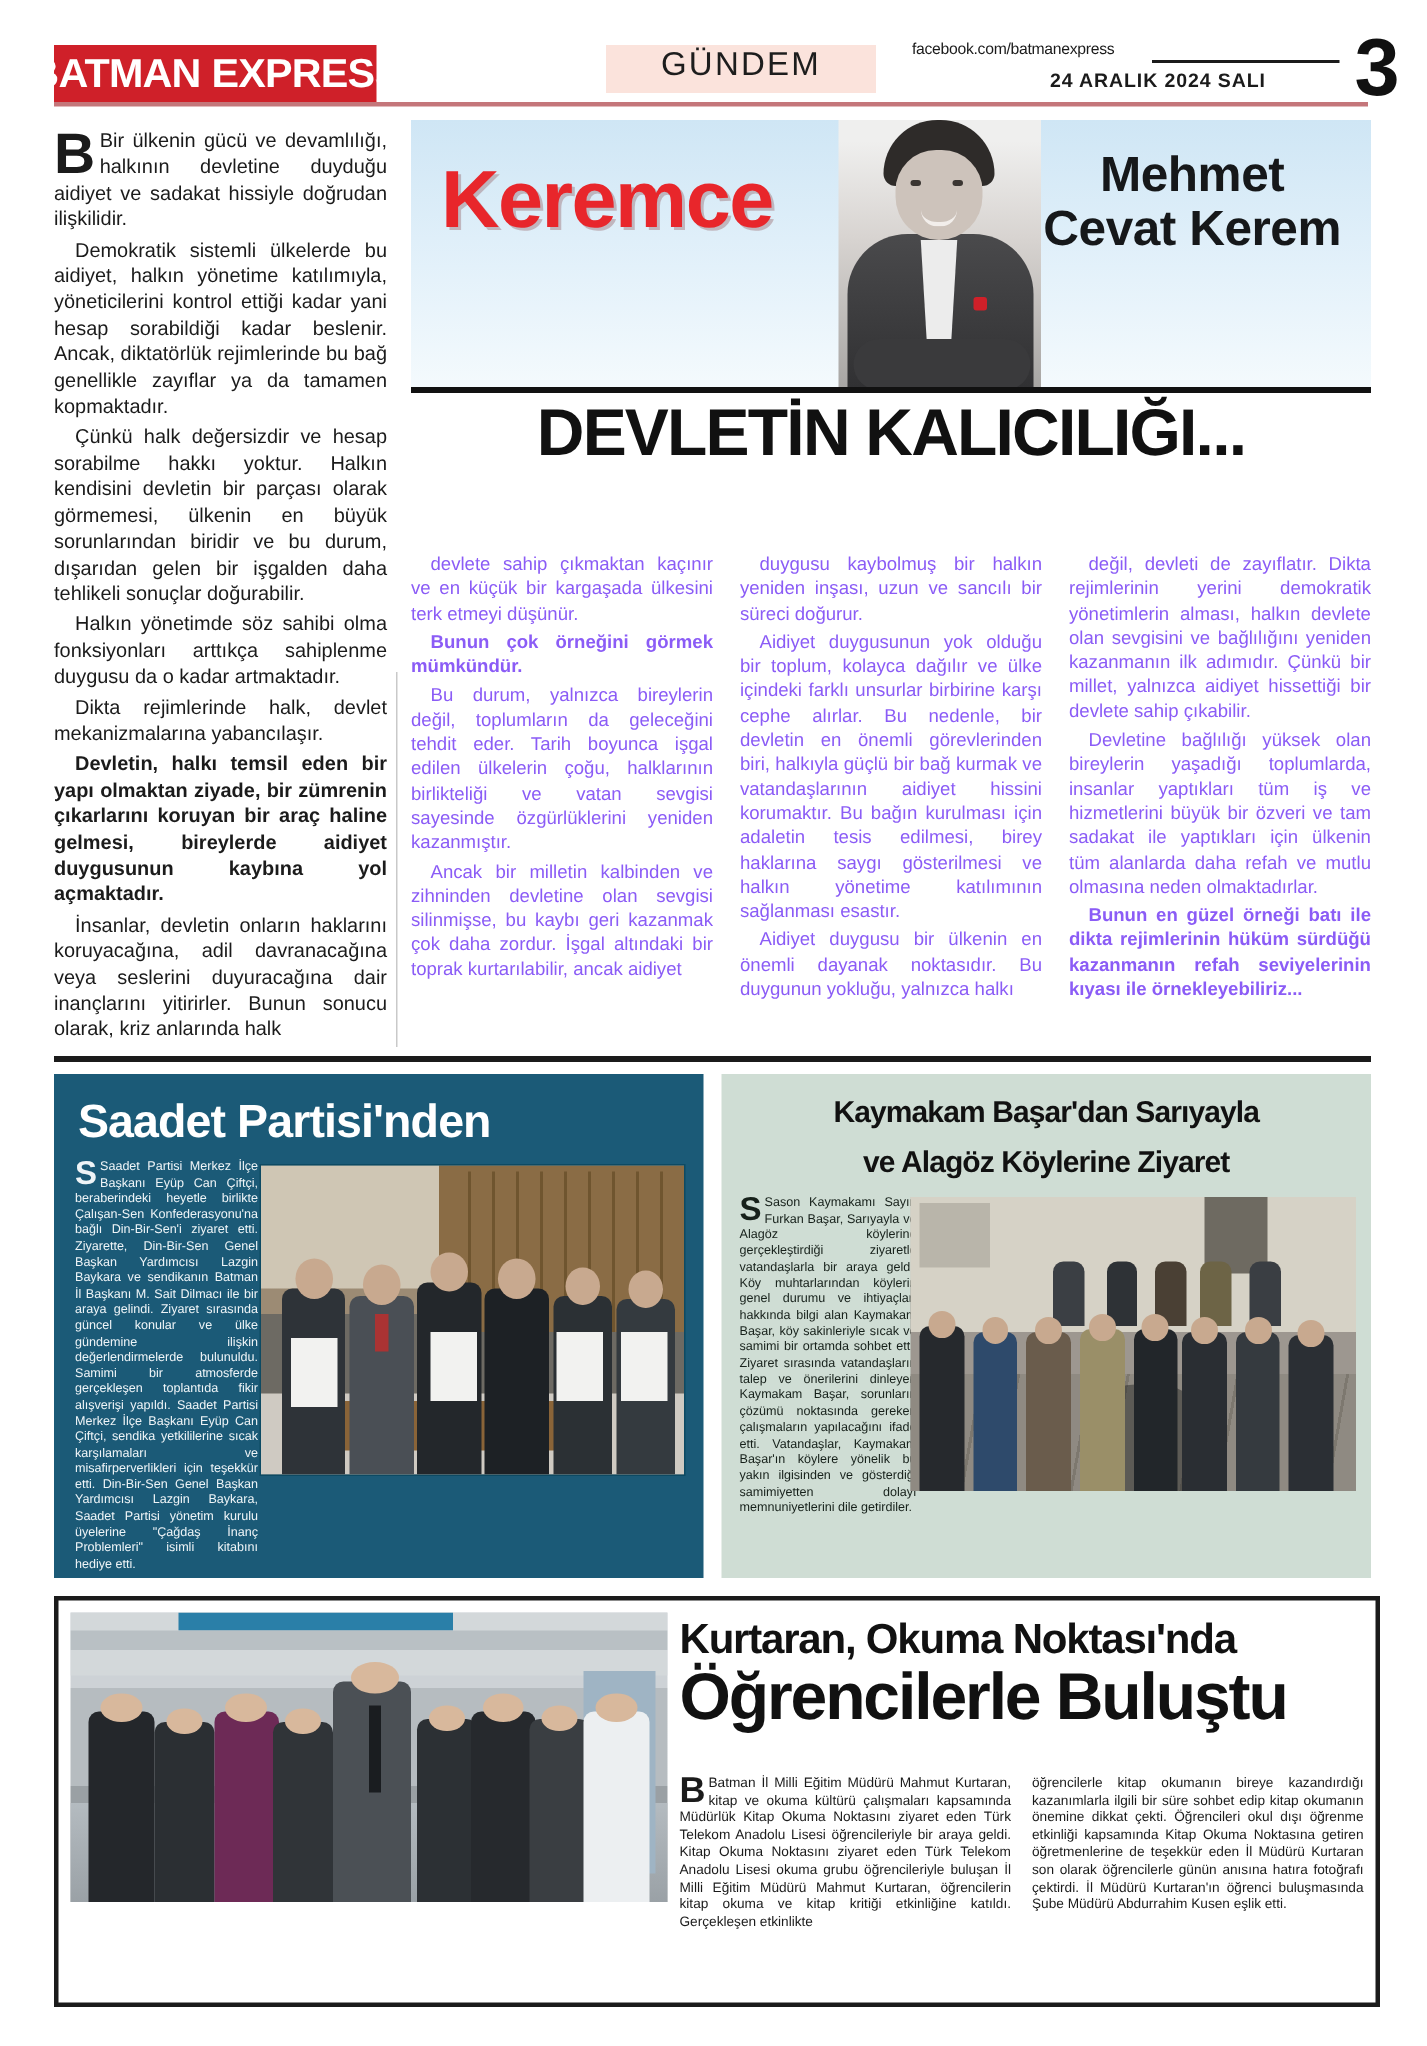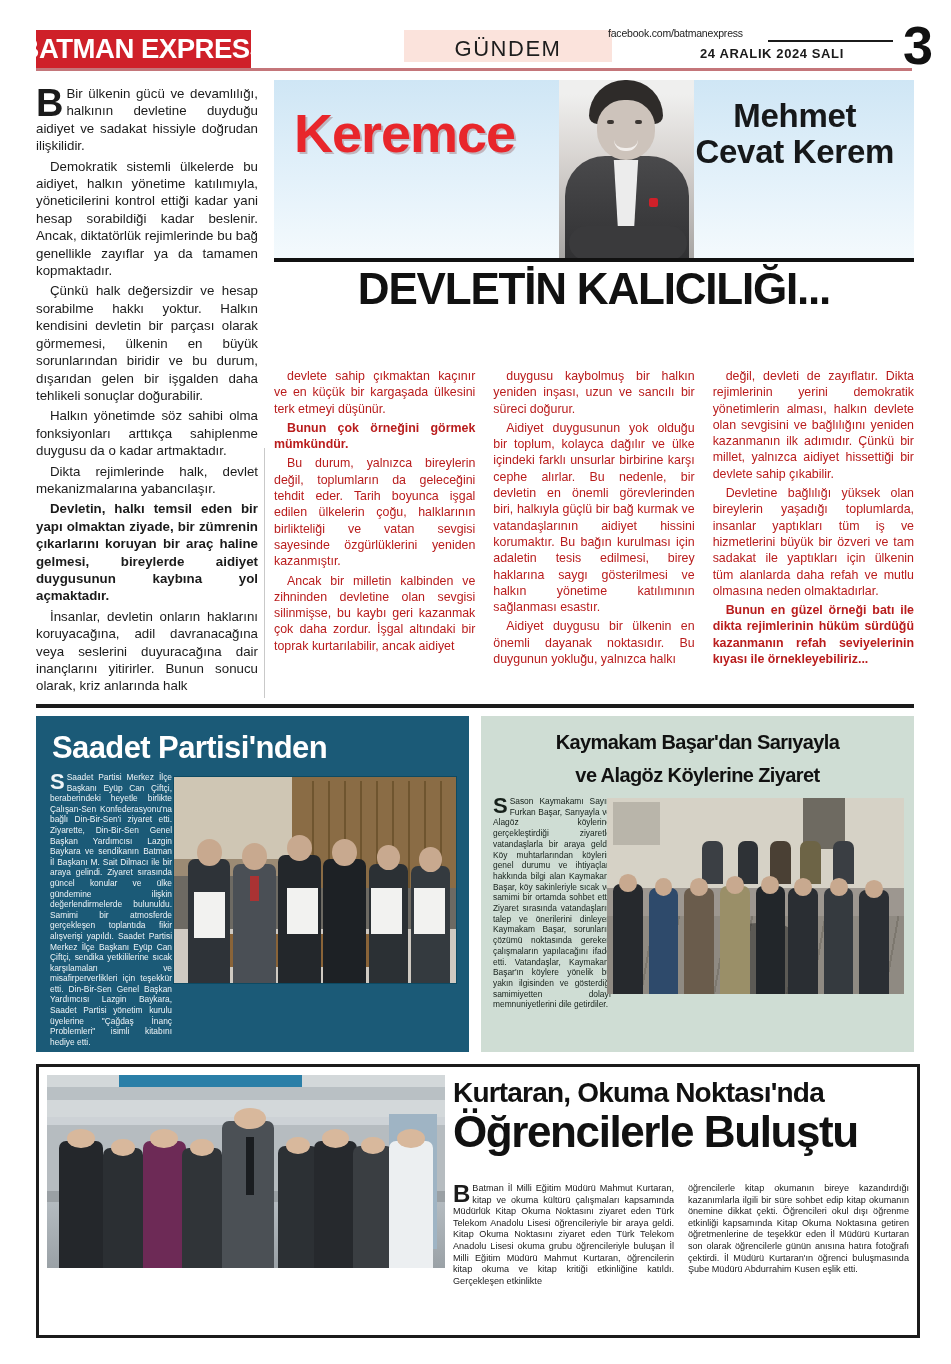--- a/index.html
+++ b/index.html
@@ -17,22 +17,22 @@
     background:#cf2029;display:flex;align-items:center;justify-content:center;
     overflow:hidden;
   }
   .logo-text{
     color:#fff;font-family:"Liberation Sans",sans-serif;
     font-weight:bold;font-size:27px;letter-spacing:-0.5px;
     transform:scaleX(1.02);white-space:nowrap;
     font-variant:small-caps;
   }
   .section-tab{
-    position:absolute;left:404px;top:30px;width:208px;height:32px;
-    background:#fbe3dc;display:flex;align-items:flex-end;justify-content:center;
+    position:absolute;left:404px;top:30px;width:180px;height:32px;
+    background:#fbe3dc;display:flex;align-items:flex-start;justify-content:center;
   }
   .section-tab span{
     font-size:22px;letter-spacing:1.5px;color:#1d1d1d;font-weight:400;
   }
   .fb-url{
     position:absolute;left:608px;top:27px;font-size:10.5px;color:#1b1b1b;
     letter-spacing:-0.2px;
   }
   .date-line{
     position:absolute;left:700px;top:46px;font-size:13px;color:#1b1b1b;
@@ -116,21 +116,21 @@
     font-family:"Liberation Sans",sans-serif;
   }
   .headline-rule{
     position:absolute;left:238px;top:178px;width:640px;height:4px;background:#111;
   }
   .op-cols{
     position:absolute;left:238px;top:288px;width:640px;height:330px;
     display:flex;gap:18px;
   }
   .op-col{
-    width:202px;font-size:12.4px;line-height:16.3px;text-align:justify;color:#b91c1c;
+    width:202px;font-size:12.4px;line-height:16.3px;text-align:justify;color:#8b5cf6;
   }
   .op-col p{margin:0 0 3px 0;text-indent:13px;}
   .op-col p.bold{font-weight:bold;}
   .op-bottom-rule{
     position:absolute;left:36px;top:704px;width:878px;height:4px;background:#1b1b1b;
   }
 
   
   .mid{position:absolute;left:36px;top:716px;width:878px;height:336px;}
 

